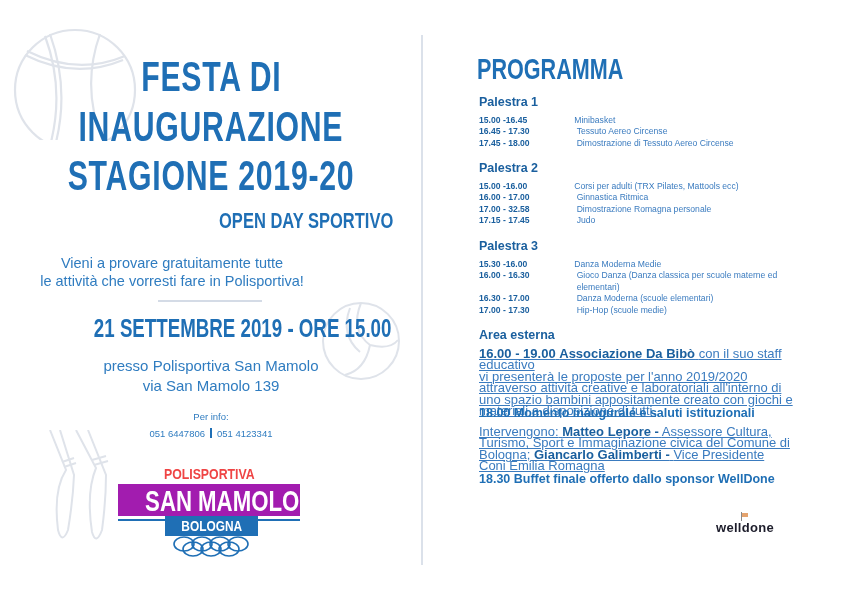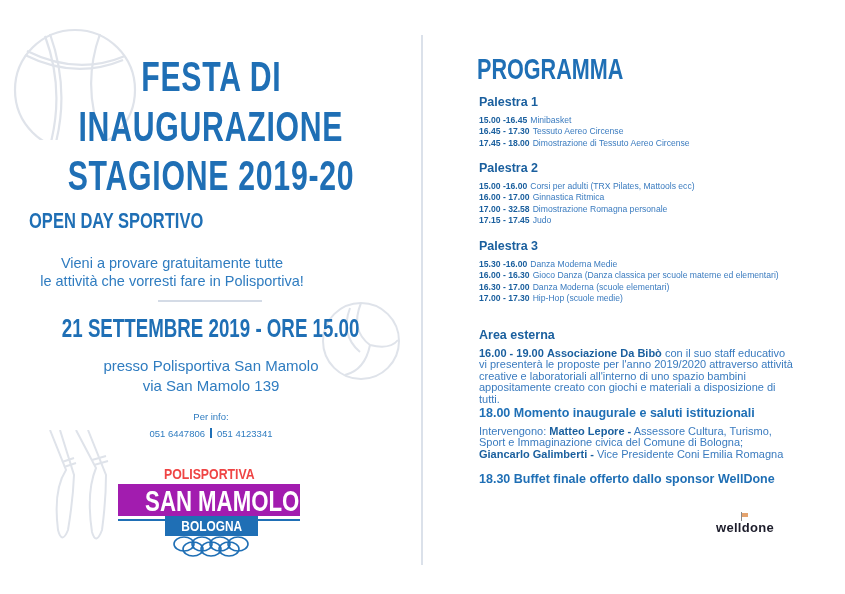--- a/index.html
+++ b/index.html
@@ -14,25 +14,25 @@
     transform-origin: center top;
     white-space: nowrap;
   }
   
   .left { position: absolute; left: 0; top: 0; width: 422px; height: 594px; }
   .title-line {
     position: absolute; left: 0; width: 422px; text-align: center;
     color: #1f6fb5; font-size: 42px; line-height: 42px; letter-spacing: 1px;
   }
   .title-line span { display: inline-block; transform: scaleX(0.72); transform-origin: center; }
-  .subtitle { position: absolute; left: 0; width: 422px; text-align: left; color: #1f6fb5; font-size: 22px; line-height: 24px; }
+  .subtitle { position: absolute; left: 0; width: 422px; text-align: right; color: #1f6fb5; font-size: 22px; line-height: 24px; }
   .subtitle span { display: inline-block; transform: scaleX(0.75); transform-origin: center; }
   .intro { position: absolute; left: 0; width: 344px; text-align: center; color: #2f7cc0; font-size: 14.5px; line-height: 18px; }
   .hrule { position: absolute; left: 158px; width: 104px; top: 300px; height: 2px; background: #d4dbe6; }
-  .date { position: absolute; left: 0; width: 422px; top: 313px; text-align: center; color: #1f6fb5; font-size: 26px; line-height: 30px; }
+  .date { position: absolute; left: 0; width: 422px; top: 313px; text-align: center; color: #1f6fb5; font-size: 26px; line-height: 30px; padding-left: 32px; }
   .date span { display: inline-block; transform: scaleX(0.72); transform-origin: center; }
   .venue { position: absolute; left: 0; width: 422px; top: 356px; text-align: center; color: #2f7cc0; font-size: 15px; line-height: 20px; }
   .info-label { position: absolute; left: 0; width: 422px; top: 411px; text-align: center; color: #2f7cc0; font-size: 9.5px; line-height: 12px; }
   .phones { position: absolute; left: 0; width: 422px; top: 428px; text-align: center; color: #2f7cc0; font-size: 9.5px; line-height: 12px; }
   .phones .sep { display: inline-block; width: 2px; height: 10px; background: #1f6fb5; vertical-align: -1px; margin: 0 5px; }
 
   
   .logo-top { position: absolute; left: 118px; width: 182px; top: 466px; text-align: center; color: #ef4444; font-size: 15px; line-height: 16px; }
   .logo-top span { display: inline-block; transform: scaleX(0.82); }
   .logo-box { position: absolute; left: 118px; top: 484px; width: 182px; height: 32px; background: #a21caf; color: #fff; text-align: center; font-size: 30px; line-height: 33px; }
@@ -41,24 +41,24 @@
   .logo-sub { position: absolute; left: 165px; top: 516px; width: 93px; height: 20px; background: #1f6fb5; color: #fff; text-align: center; font-size: 14px; line-height: 20px; }
   .logo-sub span { display: inline-block; transform: scaleX(0.85); }
 
   .divider { position: absolute; left: 421px; top: 35px; width: 2px; height: 530px; background: #dbe1ea; }
 
   
   .prog-title { position: absolute; left: 477px; top: 52px; color: #1f6fb5; font-size: 30px; line-height: 34px; }
   .prog-title span { display: inline-block; transform: scaleX(0.72); transform-origin: left center; }
   .section-head { position: absolute; left: 479px; color: #1a5f9e; font-weight: bold; font-size: 12.5px; line-height: 15px; }
   .rows { position: absolute; left: 479px; width: 320px; font-size: 8.6px; line-height: 11.4px; color: #3a7bbf; }
-  .rows .row { display: flex; }
+  .rows .row { display: flex; gap: 44px; }
   .rows .time { color: #1a5f9e; font-weight: bold; white-space: nowrap; margin-right: 3px; }
   .rows .desc { flex: 1; }
-  .para { position: absolute; left: 479px; width: 315px; font-size: 11px; line-height: 11.4px; color: #3a7bbf; }
+  .para { position: absolute; left: 479px; width: 315px; font-size: 13px; line-height: 11.4px; color: #3a7bbf; text-decoration: underline; }
   .para b { color: #1a5f9e; }
   .big-line { position: absolute; left: 479px; color: #1f6fb5; font-weight: bold; font-size: 12.5px; line-height: 15px; }
 
   .sponsor { position: absolute; left: 716px; top: 520px; font-weight: bold; font-size: 13px; color: #1c1c2a; letter-spacing: 0.3px; }
   .sponsor .flag { position: absolute; left: 26px; top: -7px; width: 6px; height: 4px; background: #e4a36e; }
   .sponsor .flagpole { position: absolute; left: 25px; top: -8px; width: 1px; height: 9px; background: #8a8a8a; }
 </style>
 </head>
 <body>
 

